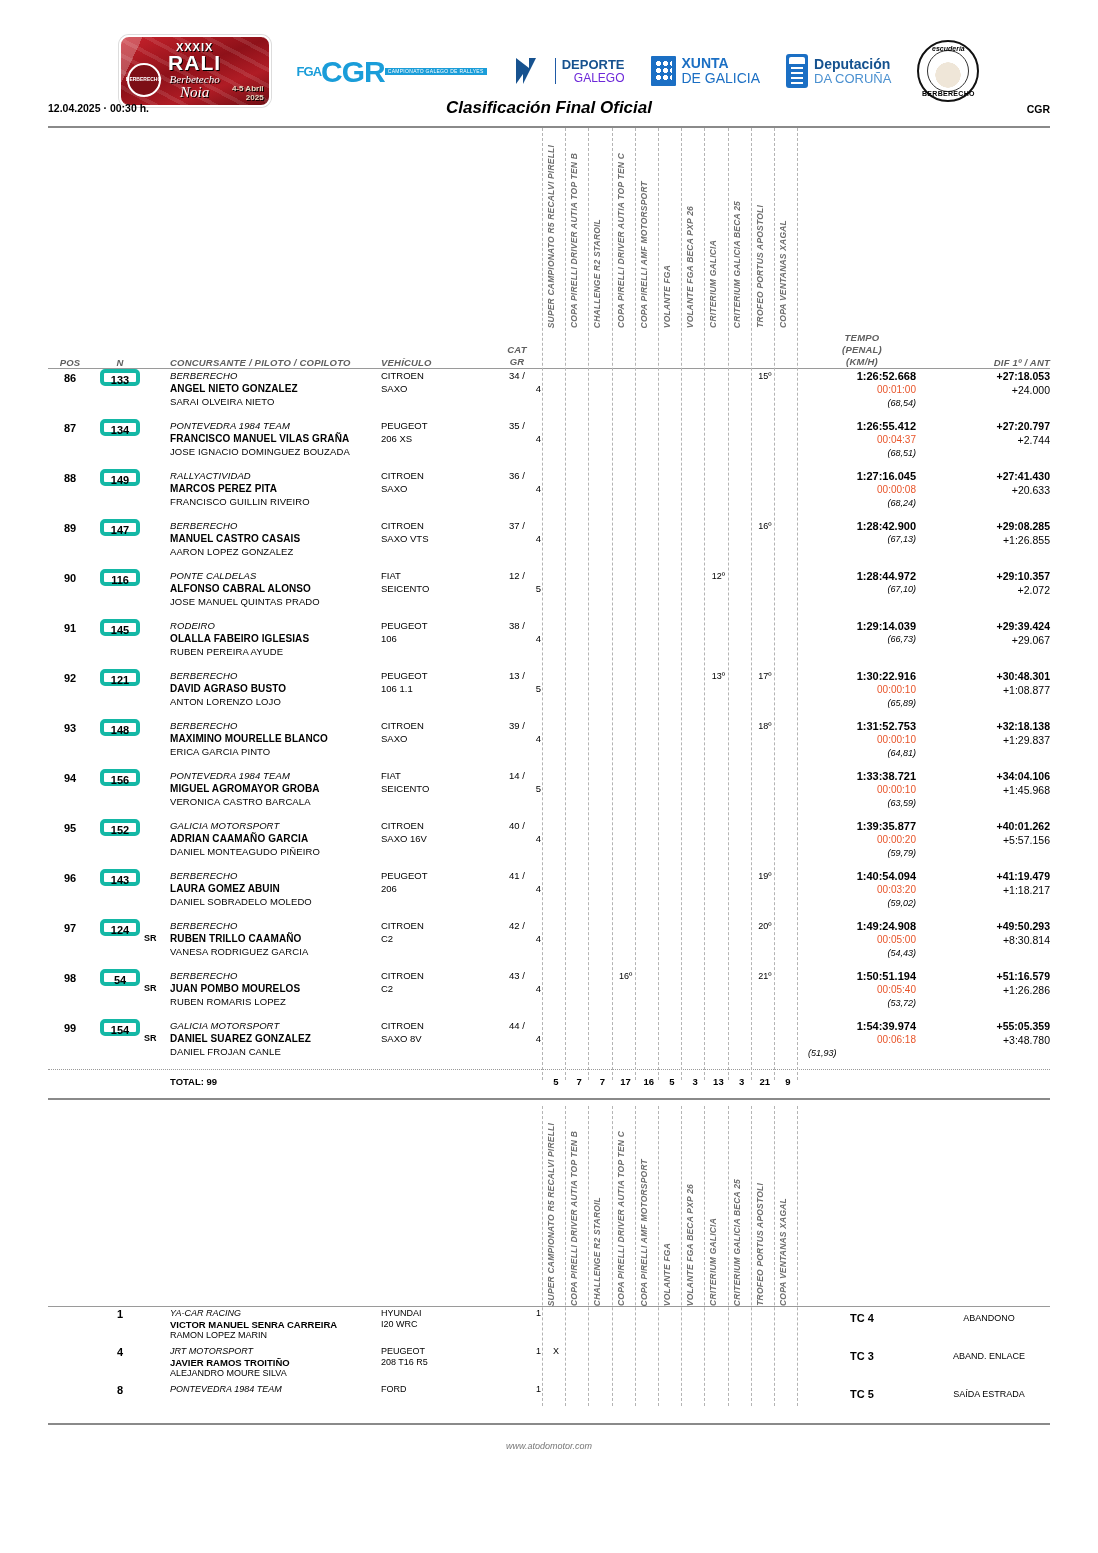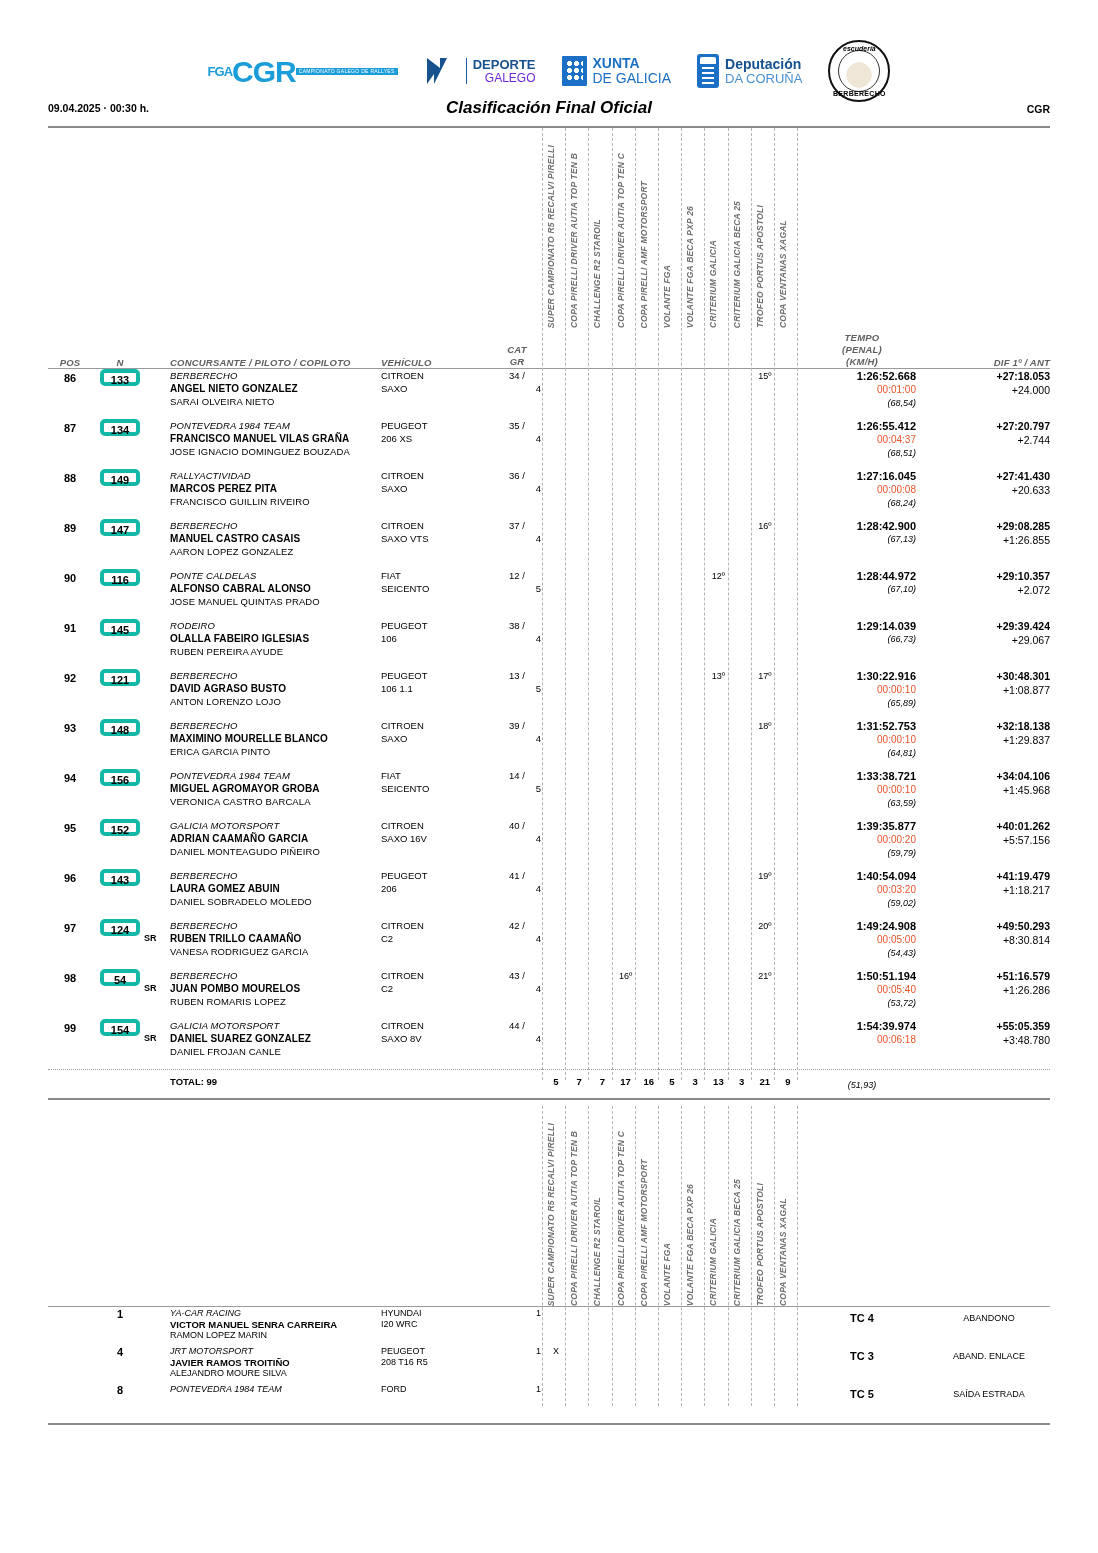--- a/index.html
+++ b/index.html
@@ -155,21 +155,21 @@
     position:absolute; left:52px; top:0px; width:40px; height:17px;
     border:4px solid #14b8a6; border-radius:5px; text-align:center;
     font-size:11px; font-weight:bold; line-height:15px;
   }
   .sr{ position:absolute; left:96px; top:14px; font-size:9px; font-weight:bold; }
   .team{ left:122px; top:1px; font-size:9.5px; font-style:italic; letter-spacing:.1px; }
   .driver{ left:122px; top:14px; font-size:10px; font-weight:bold; letter-spacing:.1px; }
   .codriver{ left:122px; top:27px; font-size:9.5px; letter-spacing:.1px; }
   .veh1{ left:333px; top:1px; }
   .veh2{ left:333px; top:14px; }
-  .cat1{ left:461px; width:48px; text-align:left; top:1px; }
+  .cat1{ left:445px; width:48px; text-align:center; top:1px; }
   .cat2{ left:445px; width:48px; text-align:right; top:14px; }
   .time{ left:760px; width:108px; text-align:right; top:1px; font-size:11px; font-weight:bold; }
   .penal{ left:760px; width:108px; text-align:right; top:15px; font-size:10px; color:#e8552b; }
   .kmh{ left:760px; width:108px; text-align:right; font-size:9px; font-style:italic; }
   .dif1{ left:880px; width:122px; text-align:right; top:1px; font-size:10.5px; font-weight:bold; }
   .dif2{ left:880px; width:122px; text-align:right; top:15px; font-size:10.5px; }
   .badge{ position:absolute; top:2px; width:24px; text-align:center; font-size:9px; }
 
   
   .totline{ position:relative; height:26px; }
@@ -203,20 +203,38 @@
 
   .footer{ text-align:center; font-size:9px; font-style:italic; color:#777; margin-top:16px; }
 </style>
 </head>
 <body>
 
 <div class="page">
 
   <div class="logo-bar">
 
+    <div class="logo">
+      <div class="rally-badge">
+        <div class="stripes"></div>
+        <div class="seal">
+          <span>BERBERECHO</span>
+        </div>
+        <div class="txt">
+          <div class="t1">XXXIX</div>
+          <div class="t2">RALI</div>
+          <div class="t3">Berbetecho</div>
+          <div class="t4">Noia</div>
+        </div>
+        <div class="date">
+          <div>4-5 Abril</div>
+          <div>2025</div>
+        </div>
+      </div>
+    </div>
 
     <div class="logo cgr">
       <div class="fga">FGA</div>
       <div class="big">CGR</div>
       <div class="sub">CAMPIONATO GALEGO DE RALLYES</div>
     </div>
 
     <div class="logo dep">
       <div class="mark">
         <svg width="26" height="30" viewBox="0 0 26 30">
@@ -250,21 +268,21 @@
     <div class="logo">
       <div class="escu">
         <div class="top">escudería</div>
         <div class="in"></div>
         <div class="bot">BERBERECHO</div>
       </div>
     </div>
   </div>
 
   <div class="titlebar">
-    <div class="date">09.04.2025 · 00:30 h.</div>
+    <div class="date">12.04.2025 · 00:30 h.</div>
     <div class="ttl">Clasificación Final Oficial</div>
     <div class="right">CGR</div>
   </div>
   <div class="rule"></div>
 
   <div class="tbl">
 
     <div id="vlines-main" style="position:absolute;left:0;right:0;top:0;height:952px;pointer-events:none;">
         <div class="vline" style="left: 494px;"></div>
         <div class="vline" style="left: 517.2px;"></div>
@@ -538,21 +556,21 @@
           <div class="sr">SR</div>
           <div class="c team">GALICIA MOTORSPORT</div>
           <div class="c driver">DANIEL SUAREZ GONZALEZ</div>
           <div class="c codriver">DANIEL FROJAN CANLE</div>
           <div class="c veh1">CITROEN</div>
           <div class="c veh2">SAXO 8V</div>
           <div class="c cat1">44 /</div>
           <div class="c cat2">4</div>
           <div class="c time">1:54:39.974</div>
           <div class="c penal">00:06:18</div>
-          <div class="c kmh" style="left:760px;width:108px;text-align:center;top:29px;font-size:9px;font-style:italic;margin-top:32px;">(51,93)</div>
+          <div class="c kmh" style="left:760px;width:108px;text-align:left;top:29px;font-size:9px;font-style:italic;">(51,93)</div>
           <div class="c dif1">+55:05.359</div>
           <div class="c dif2">+3:48.780</div>
         </div>
       </div>
 
     <div class="dotrule"></div>
     <div class="totline" id="totline">
       <div class="lbl">TOTAL: 99</div>
     <div class="tv" style="left: 496px;">5</div>
         <div class="tv" style="left: 519.2px;">7</div>
@@ -631,13 +649,14 @@
           <div class="rv1">FORD</div>
           <div class="rcat">1</div>
           <div class="resp">TC 5</div>
           <div class="rmot">SAÍDA ESTRADA</div>
         </div>
       </div>
 
     <div class="rule"></div>
   </div>
 
+  <div class="footer">www.atodomotor.com</div>
 </div>
 
 </body></html>

